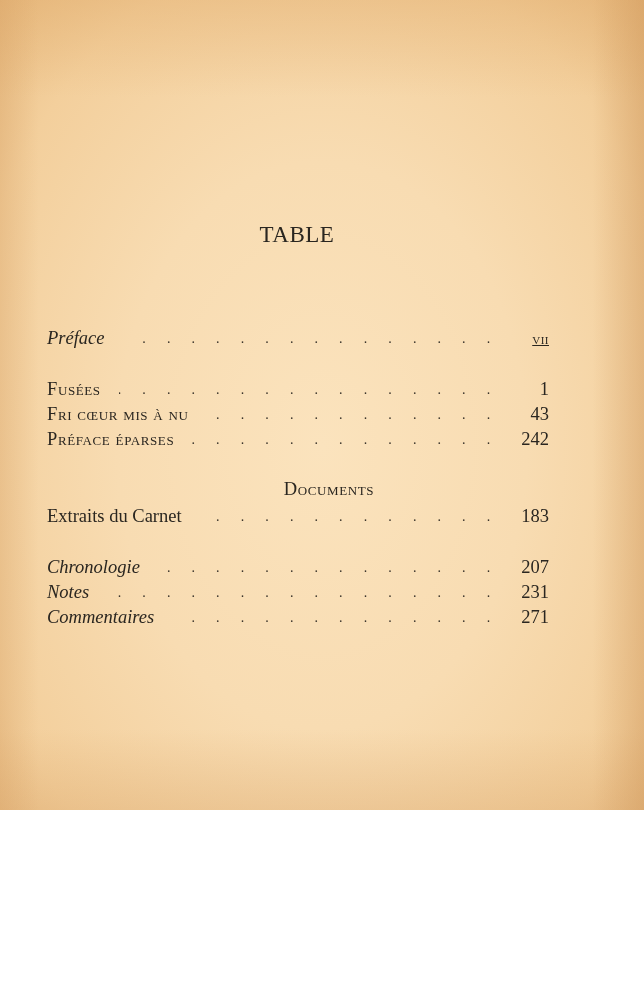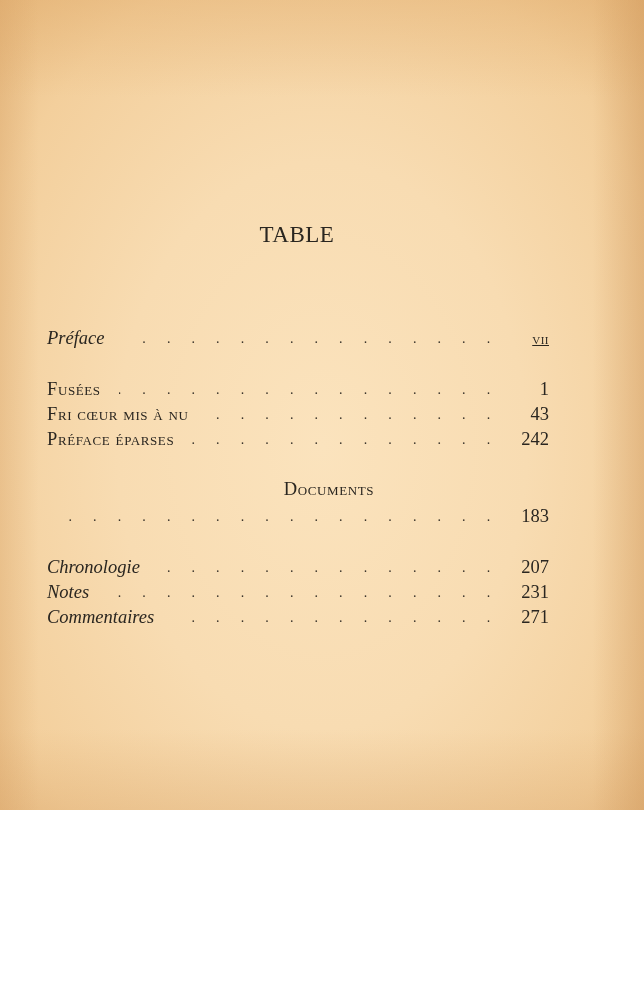--- a/index.html
+++ b/index.html
@@ -125,20 +125,21 @@
       <span class="label smallcaps">Préface éparses</span>
       <span class="leader">. . . . . . . . . . . . . . . . . . . . . . . . . . . . . . . . . . . . . . . . . . . . . . . . . .</span>
       <span class="page-num">242</span>
     </div>
   </div>
 
   <div class="section-heading" style="top:479px;">Documents</div>
 
   <div class="toc" style="top:504px;">
     <div class="row">
+      <span class="label">Extraits du Carnet</span>
       <span class="leader">. . . . . . . . . . . . . . . . . . . . . . . . . . . . . . . . . . . . . . . . . . . . . . . . . .</span>
       <span class="page-num">183</span>
     </div>
   </div>
 
   <div class="toc" style="top:555px;">
     <div class="row">
       <span class="label italic">Chronologie</span>
       <span class="leader">. . . . . . . . . . . . . . . . . . . . . . . . . . . . . . . . . . . . . . . . . . . . . . . . . .</span>
       <span class="page-num">207</span>

